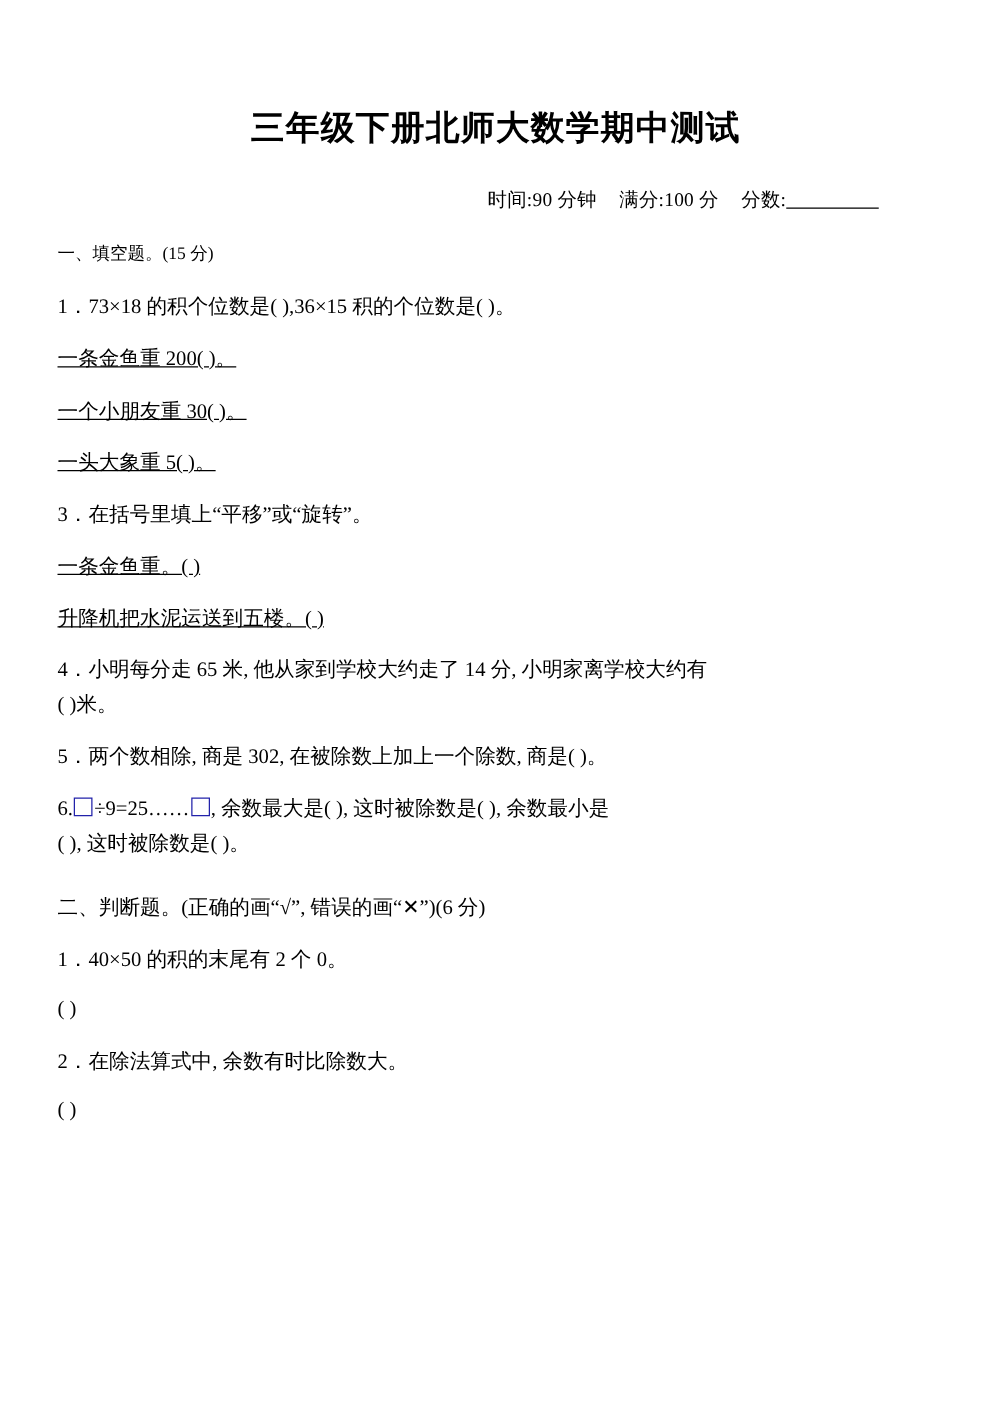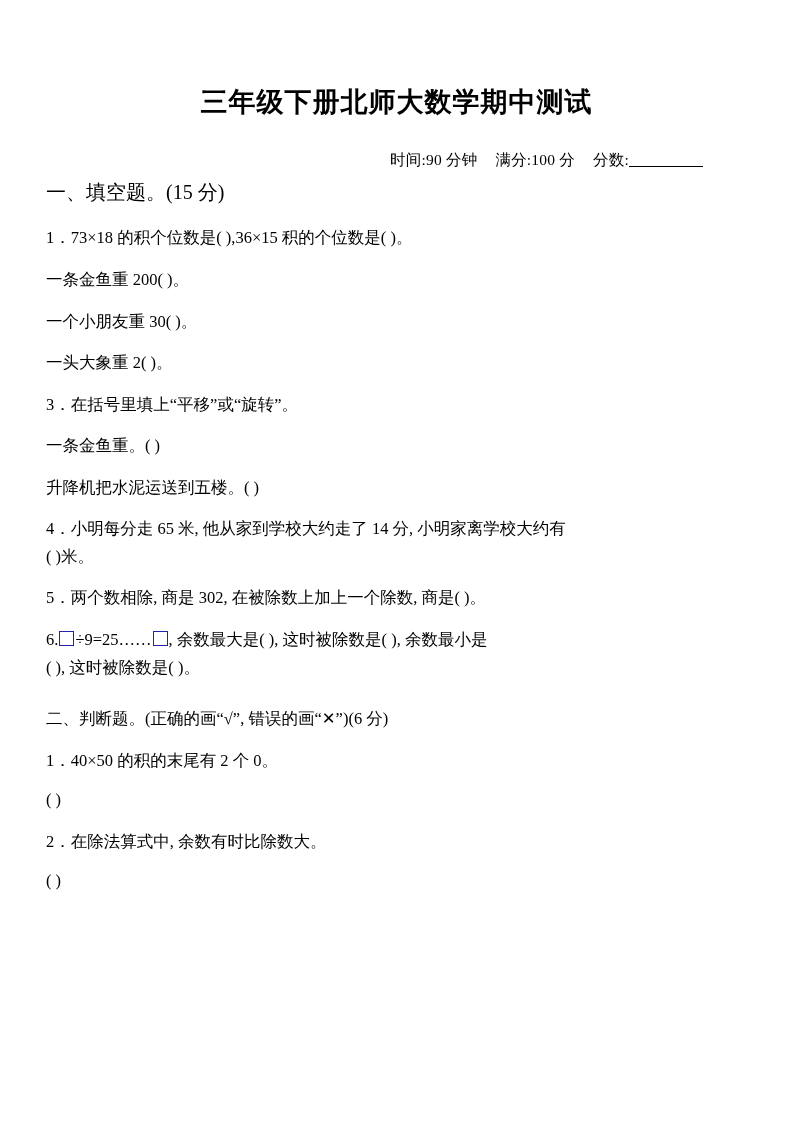--- a/index.html
+++ b/index.html
@@ -42,41 +42,42 @@
   .meta-line .seg {
     margin-left: 14px;
   }
   .meta-line .score-blank {
     display: inline-block;
     border-bottom: 1px solid #000;
     width: 74px;
     vertical-align: -2px;
   }
   .section-head {
-    font-size: 20px;
-    margin-top: 6px;
+    font-size: 14px;
+    margin-top: 22px;
     margin-bottom: 0;
     line-height: 1.5;
   }
   .q {
     font-size: 16.5px;
     line-height: 1.55;
     margin-top: 16px;
     margin-bottom: 0;
     text-align: left;
   }
   .q.tight {
     margin-top: 18px;
   }
   .sub {
     font-size: 16.5px;
     line-height: 1.55;
     margin-top: 16px;
     margin-bottom: 0;
     padding-left: 0;
+    text-decoration: underline;
   }
   .answer-line {
     font-size: 16.5px;
     line-height: 1.55;
     margin-top: 14px;
   }
   .boxglyph {
     display: inline-block;
     width: 13px;
     height: 13px;
@@ -108,21 +109,21 @@
   </div>
 
   <div class="section-head">一、填空题。(15 分)</div>
 
   <div class="q tight">
     <span>1．</span><span>73×18 的积个位数是(        ),36×15 积的个位数是(        )。</span>
   </div>
 
   <div class="sub">一条金鱼重 200(            )。</div>
   <div class="sub">一个小朋友重 30(            )。</div>
-  <div class="sub">一头大象重 2(            )。</div>
+  <div class="sub">一头大象重 5(            )。</div>
 
   <div class="q">
     <span>3．</span><span>在括号里填上“平移”或“旋转”。</span>
   </div>
   <div class="sub">一条金鱼重。(      )</div>
   <div class="sub">升降机把水泥运送到五楼。(       )</div>
 
   <div class="q">
     <span>4．</span><span>小明每分走 65 米, 他从家到学校大约走了 14 分, 小明家离学校大约有</span>
     <span class="q-wrap-second">(       )米。</span>

